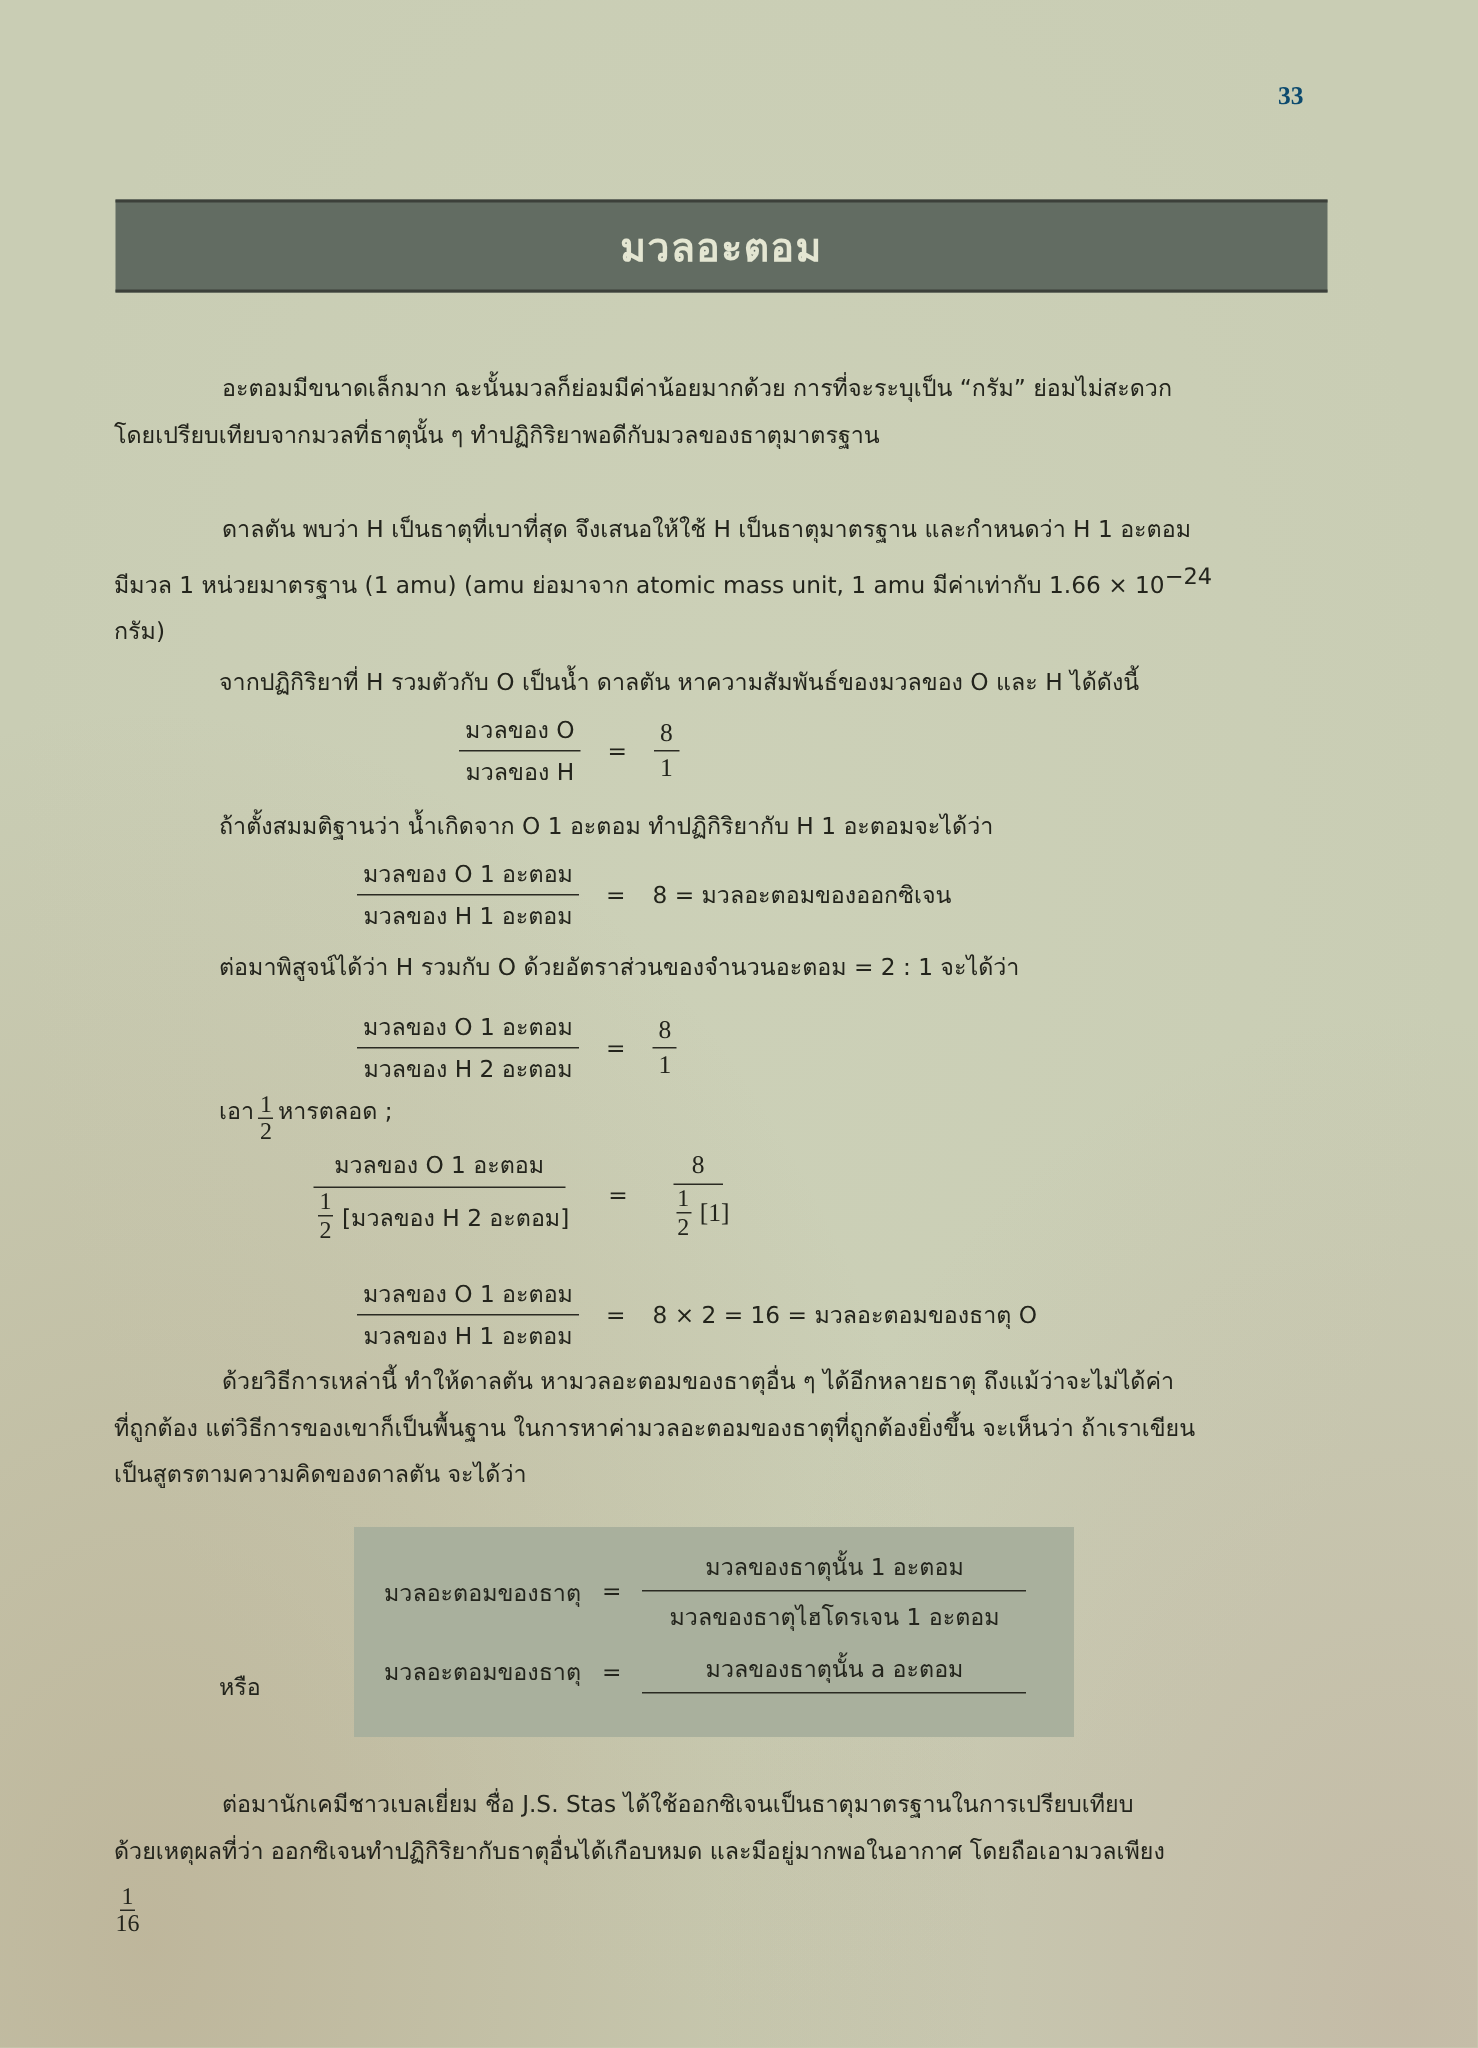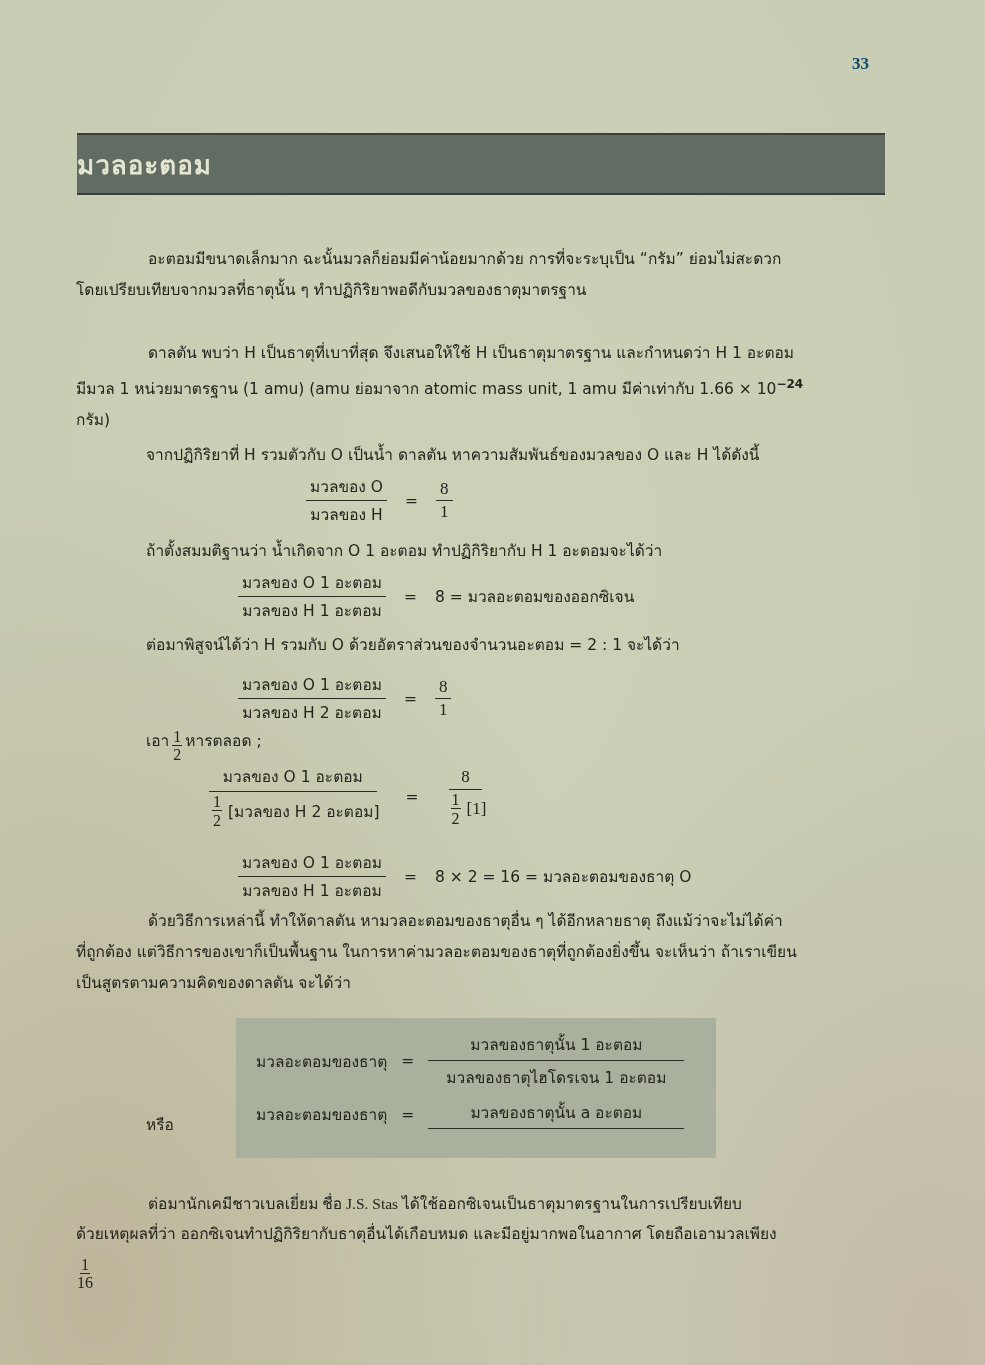--- a/index.html
+++ b/index.html
@@ -14,21 +14,21 @@
     color: #23241c;
   }
   .abs { position: absolute; }
   .page-number {
     left: 852px; top: 54px; font-family: "Liberation Serif", serif;
     font-weight: bold; font-size: 17px; color: #0c4a6e;
   }
   .title-bar {
     left: 77px; top: 133px; width: 808px; height: 58px;
     background: #626c62; border-top: 2px solid #3c403a; border-bottom: 2px solid #3c403a;
-    display: flex; align-items: center; justify-content: flex-start;
+    display: flex; align-items: center; justify-content: center;
   }
   .title-text {
     color: #e4e6d2; font-size: 26px; font-weight: bold; letter-spacing: 1px;
     font-family: "DejaVu Sans", sans-serif;
   }
   .para {
     left: 76px; width: 810px; font-size: 15.5px; line-height: 31px;
     text-align: justify; text-align-last: left;
   }
   .line { white-space: nowrap; font-size: 15.5px; }
@@ -38,21 +38,21 @@
   }
   .frac .num { border-bottom: 1.5px solid #2a2a22; padding: 0 4px 1px; white-space: nowrap; }
   .frac .den { padding: 1px 4px 0; white-space: nowrap; }
   .eq { display: flex; align-items: center; gap: 18px; font-size: 15.5px; }
   .small-frac { display: inline-flex; flex-direction: column; align-items: center; vertical-align: middle;
     font-family: "Liberation Serif", serif; font-size: 16px; line-height: 17px; margin: 0 3px; }
   .small-frac .num { border-bottom: 1.3px solid #2a2a22; padding: 0 1px; }
   .formula-box {
     left: 236px; top: 1018px; width: 480px; height: 140px; background: #a9b09d;
   }
-  .sup { font-size: 12px; vertical-align: super; font-weight: bold; }
+  .sup { font-size: 15px; vertical-align: super; }
 </style>
 </head>
 <body>
 
 <div class="abs page-number">33</div>
 
 <div class="abs title-bar">
   <span class="title-text">มวลอะตอม</span>
 </div>
 
@@ -171,21 +171,21 @@
 
 <div class="abs eq" style="left:256px; top:1100px; gap:14px;">
   <span>มวลอะตอมของธาตุ</span>
   <span>=</span>
   <span class="frac">
     <span class="num" style="padding:0 28px 3px; width:200px; text-align:center;">มวลของธาตุนั้น a อะตอม</span>
   </span>
 </div>
 
 <div class="abs para" style="top:1188px;">
-  <div class="line" style="padding-left:72px;font-family:Liberation Serif, serif;">ต่อมานักเคมีชาวเบลเยี่ยม ชื่อ J.S. Stas ได้ใช้ออกซิเจนเป็นธาตุมาตรฐานในการเปรียบเทียบ</div>
+  <div class="line" style="padding-left:72px;">ต่อมานักเคมีชาวเบลเยี่ยม ชื่อ J.S. Stas ได้ใช้ออกซิเจนเป็นธาตุมาตรฐานในการเปรียบเทียบ</div>
   <div class="line">ด้วยเหตุผลที่ว่า ออกซิเจนทำปฏิกิริยากับธาตุอื่นได้เกือบหมด และมีอยู่มากพอในอากาศ โดยถือเอามวลเพียง</div>
 </div>
 
 <div class="abs line" style="left:74px; top:1256px; display:flex; align-items:center;">
   <span class="small-frac" style="margin-right:6px;">
     <span class="num">1</span>
     <span class="den">16</span>
   </span>
 </div>
 

